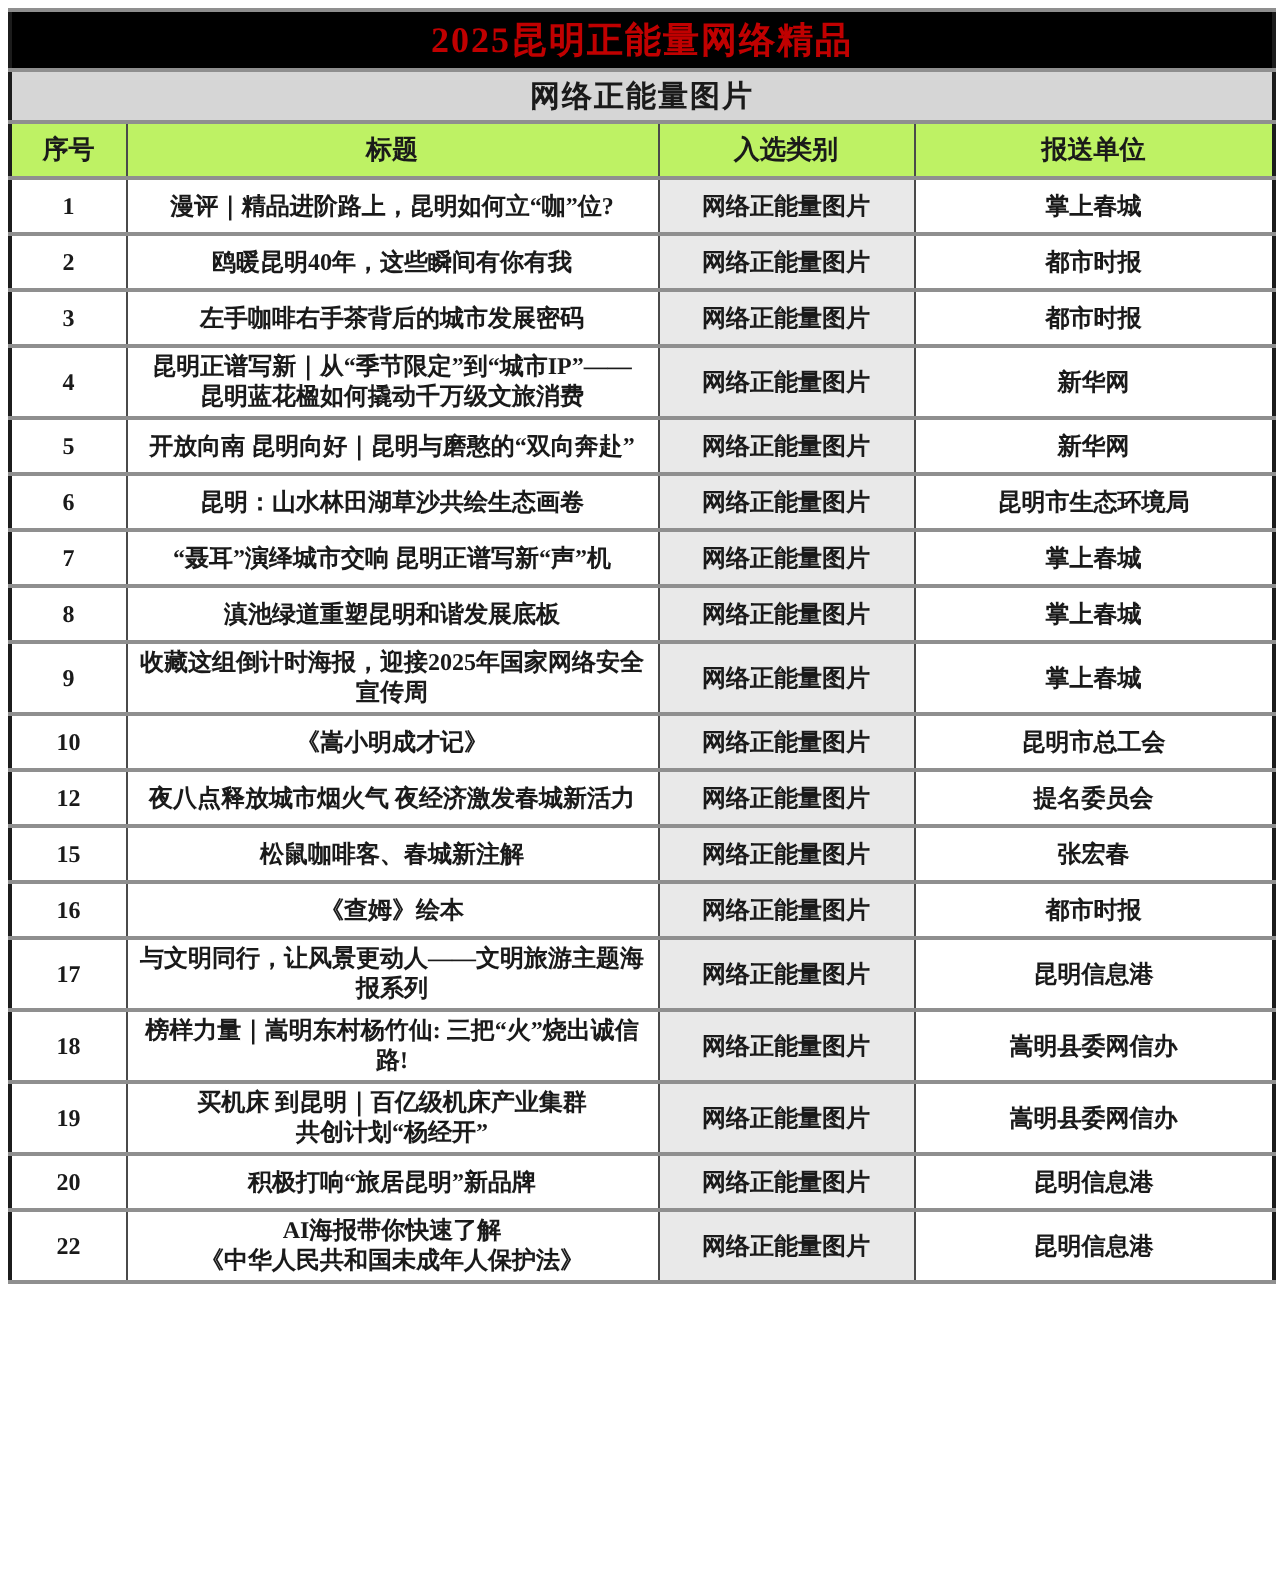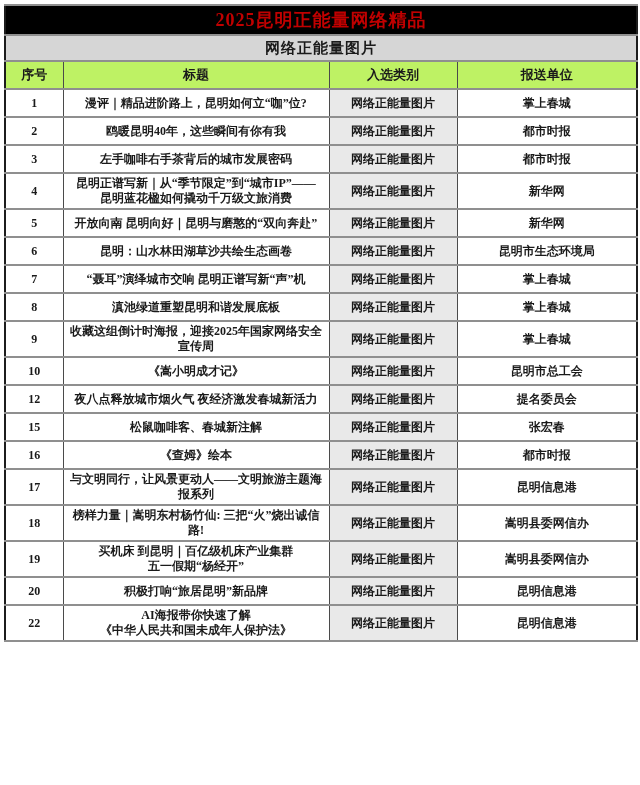--- a/index.html
+++ b/index.html
@@ -172,21 +172,21 @@
     </tr>
     <tr class="data-row">
       <td class="cell-no">18</td>
       <td class="cell-title">榜样力量｜嵩明东村杨竹仙: 三把“火”烧出诚信路!</td>
       <td class="cell-cat">网络正能量图片</td>
       <td class="cell-unit">嵩明县委网信办</td>
     </tr>
     <tr class="data-row">
       <td class="cell-no">19</td>
       <td class="cell-title">买机床 到昆明｜百亿级机床产业集群
-五一假期“杨经开”</td>
+共创计划“杨经开”</td>
       <td class="cell-cat">网络正能量图片</td>
       <td class="cell-unit">嵩明县委网信办</td>
     </tr>
     <tr class="data-row">
       <td class="cell-no">20</td>
       <td class="cell-title">积极打响“旅居昆明”新品牌</td>
       <td class="cell-cat">网络正能量图片</td>
       <td class="cell-unit">昆明信息港</td>
     </tr>
     <tr class="data-row">

